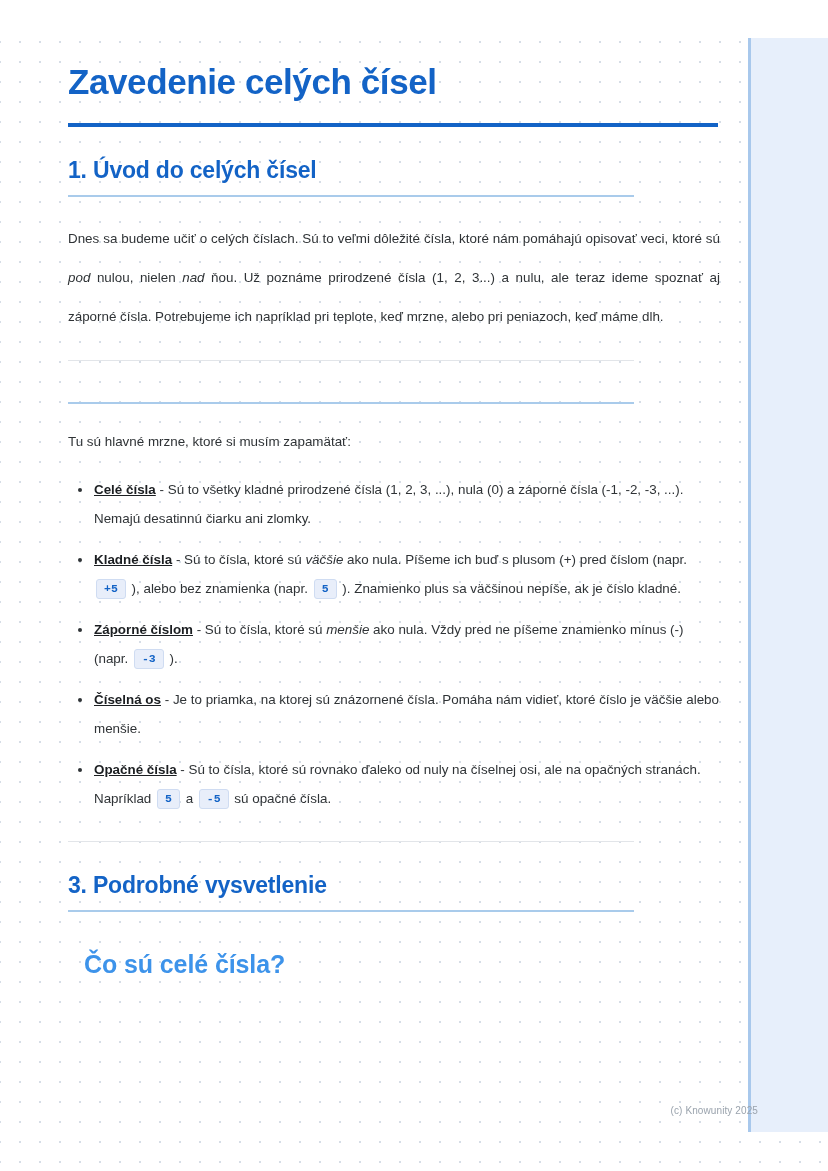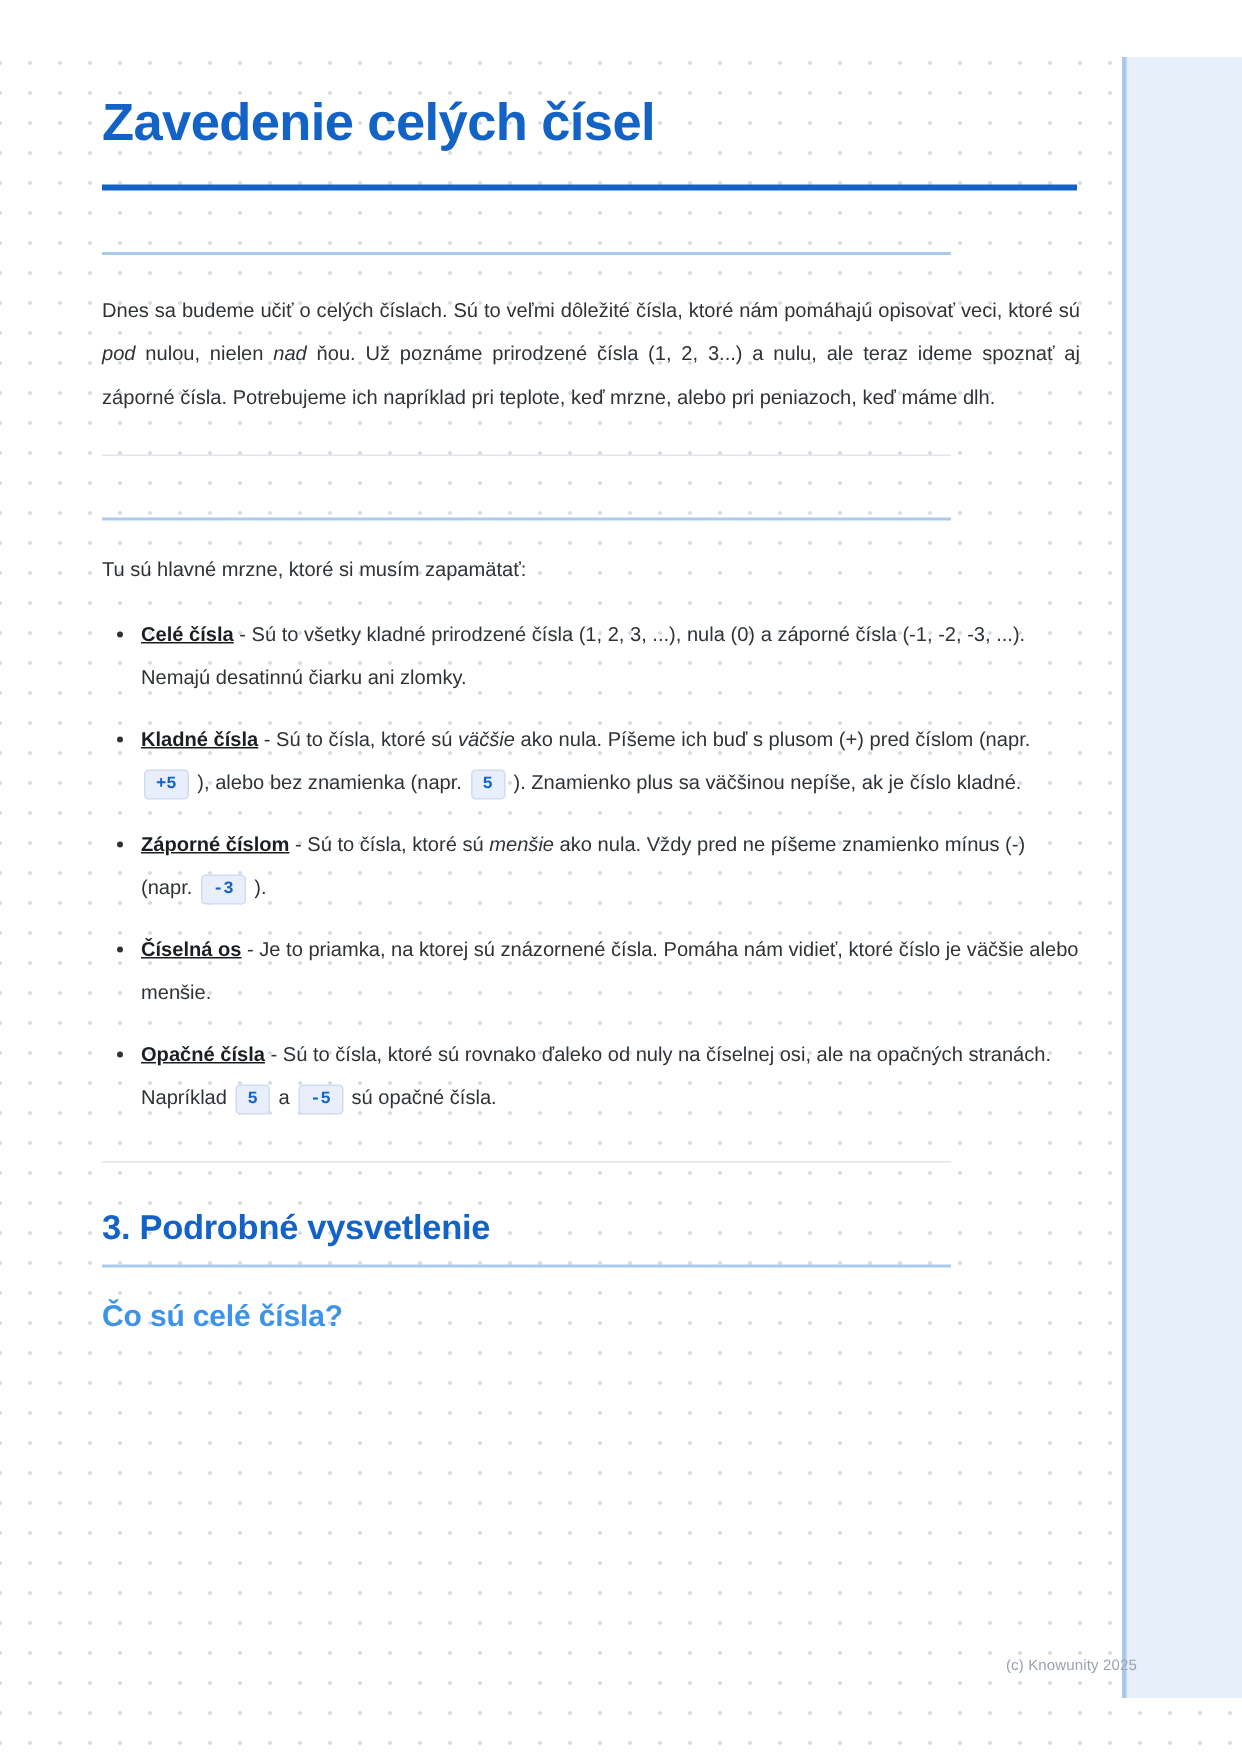--- a/index.html
+++ b/index.html
@@ -79,31 +79,31 @@
     margin: 0;
     letter-spacing: -0.2px;
   }
   .h2-rule {
     width: 566px;
     height: 2px;
     background: #a9cbeb;
     margin-top: 11px;
   }
   .h3 {
-    font-size: 20px;
+    font-size: 25px;
     font-weight: bold;
     color: #3d93ea;
-    margin: 0;
+    margin: 16px;
     letter-spacing: -0.1px;
   }
 
   
   .para {
     font-size: 13.4px;
-    line-height: 29px;
+    line-height: 39px;
     color: #2f3336;
     text-align: justify;
     margin: 0;
   }
   .para-left {
     text-align: left;
   }
 
   
   .bullets {
@@ -188,20 +188,21 @@
 
   <div class="right-rail"></div>
 
   <div class="content">
 
     <h1 class="doc-title">Zavedenie celých čísel</h1>
     <div class="title-rule"></div>
 
     <div class="sp-30"></div>
 
+    <h2 class="h2">1. Úvod do celých čísel</h2>
     <div class="h2-rule"></div>
 
     <div class="sp-22"></div>
 
     <p class="para"><span>Dnes sa budeme učiť o celých číslach. Sú to veľmi dôležité čísla, ktoré nám pomáhajú opisovať veci, ktoré sú </span><i>pod</i><span> nulou, nielen </span><i>nad</i><span> ňou. Už poznáme prirodzené čísla (1, 2, 3...) a nulu, ale teraz ideme spoznať aj záporné čísla. Potrebujeme ich napríklad pri teplote, keď mrzne, alebo pri peniazoch, keď máme dlh.</span></p>
 
     <div class="sp-24"></div>
     <div class="divider"></div>
     <div class="sp-30"></div>
 

